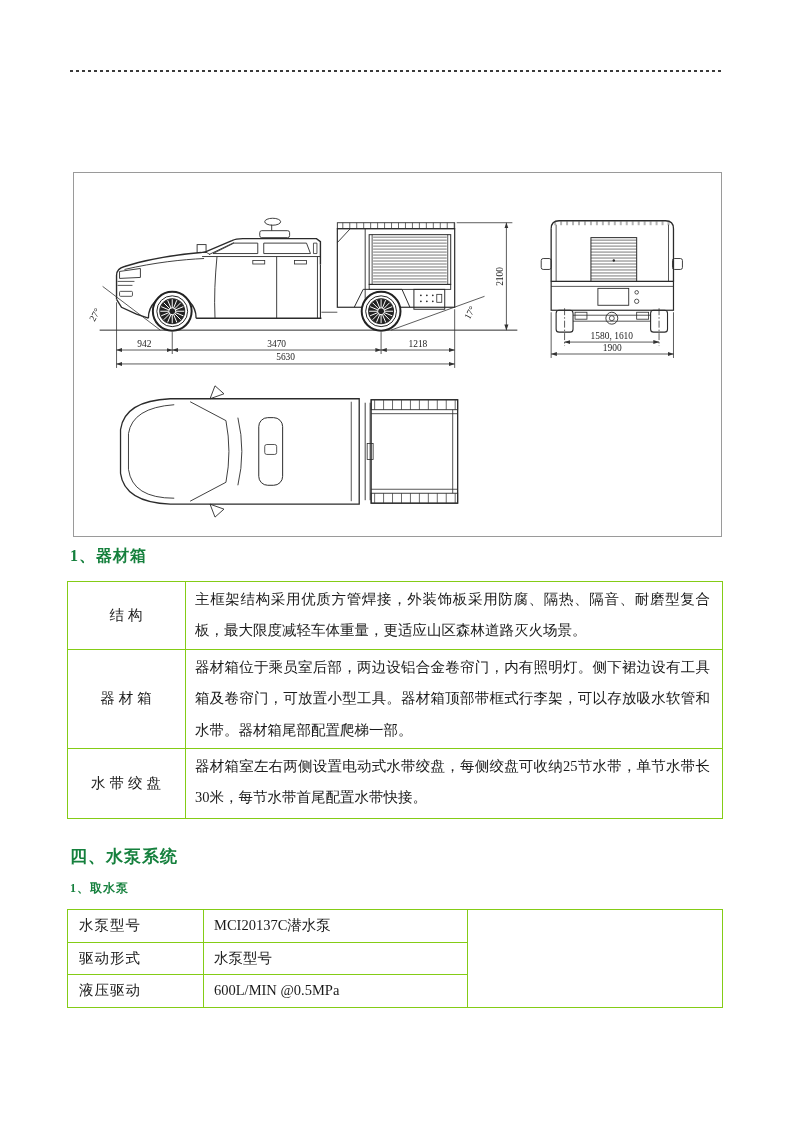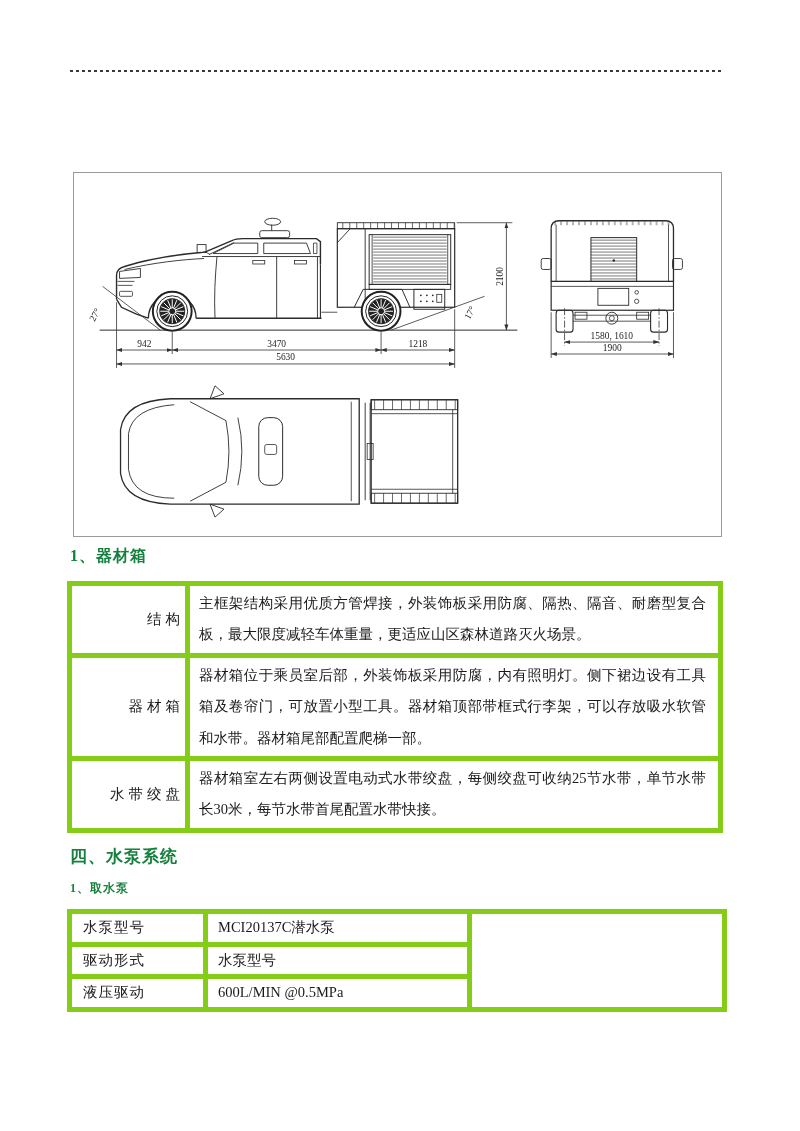--- a/index.html
+++ b/index.html
@@ -17,24 +17,24 @@
     border:1px solid #9a9a9a;box-sizing:border-box;background:#fff;
   }
   .figure-box svg{display:block;width:647px;height:363px;}
   .sec-title{
     position:absolute;left:70px;font-weight:bold;letter-spacing:1px;color:#15803d;
   }
   .t1{top:546px;font-size:16px;}
   .t2{top:845px;font-size:17px;}
   .t3{top:880px;font-size:12px;}
   table{border-collapse:collapse;table-layout:fixed;background:#fff;}
-  td{border:5px solid #84cc16;font-size:14.5px;box-sizing:border-box;}
+  td{border:1px solid #84cc16;font-size:14.5px;box-sizing:border-box;}
   .tbl-equip{position:absolute;left:67px;top:581px;width:656px;}
   .tbl-equip td.lab{
-    width:118px;text-align:right;vertical-align:middle;
+    width:118px;text-align:center;vertical-align:middle;
     letter-spacing:4px;padding-left:4px;
   }
   .tbl-equip td.txt{
     padding:2px 12px 2px 9px;line-height:31.4px;vertical-align:top;
     text-align:justify;
   }
   .r1{height:65px;} .r2{height:95px;} .r3{height:70px;}
   .tbl-pump{position:absolute;left:67px;top:909px;width:655px;padding-left:7px;}
   .tbl-pump td{height:32.6px;vertical-align:middle;}
   .tbl-pump td.lab{width:136px;padding-left:11px;letter-spacing:1px;}
@@ -235,21 +235,21 @@
   <div class="sec-title t1">1、器材箱</div>
 
   <table class="tbl-equip">
     <tbody>
       <tr class="r1">
         <td class="lab">结构</td>
         <td class="txt">主框架结构采用优质方管焊接，外装饰板采用防腐、隔热、隔音、耐磨型复合板，最大限度减轻车体重量，更适应山区森林道路灭火场景。</td>
       </tr>
       <tr class="r2">
         <td class="lab">器材箱</td>
-        <td class="txt">器材箱位于乘员室后部，外装饰板采用防腐，内有照明灯。侧下裙边设有工具箱及卷帘门，可放置小型工具。器材箱顶部带框式行李架，可以存放吸水软管和水带。器材箱尾部配置爬梯一部。</td>
+        <td class="txt">器材箱位于乘员室后部，两边设铝合金卷帘门，内有照明灯。侧下裙边设有工具箱及卷帘门，可放置小型工具。器材箱顶部带框式行李架，可以存放吸水软管和水带。器材箱尾部配置爬梯一部。</td>
       </tr>
       <tr class="r3">
         <td class="lab">水带绞盘</td>
         <td class="txt">器材箱室左右两侧设置电动式水带绞盘，每侧绞盘可收纳25节水带，单节水带长30米，每节水带首尾配置水带快接。</td>
       </tr>
     </tbody>
   </table>
 
   <div class="sec-title t2">四、水泵系统</div>
   <div class="sec-title t3">1、取水泵</div>

